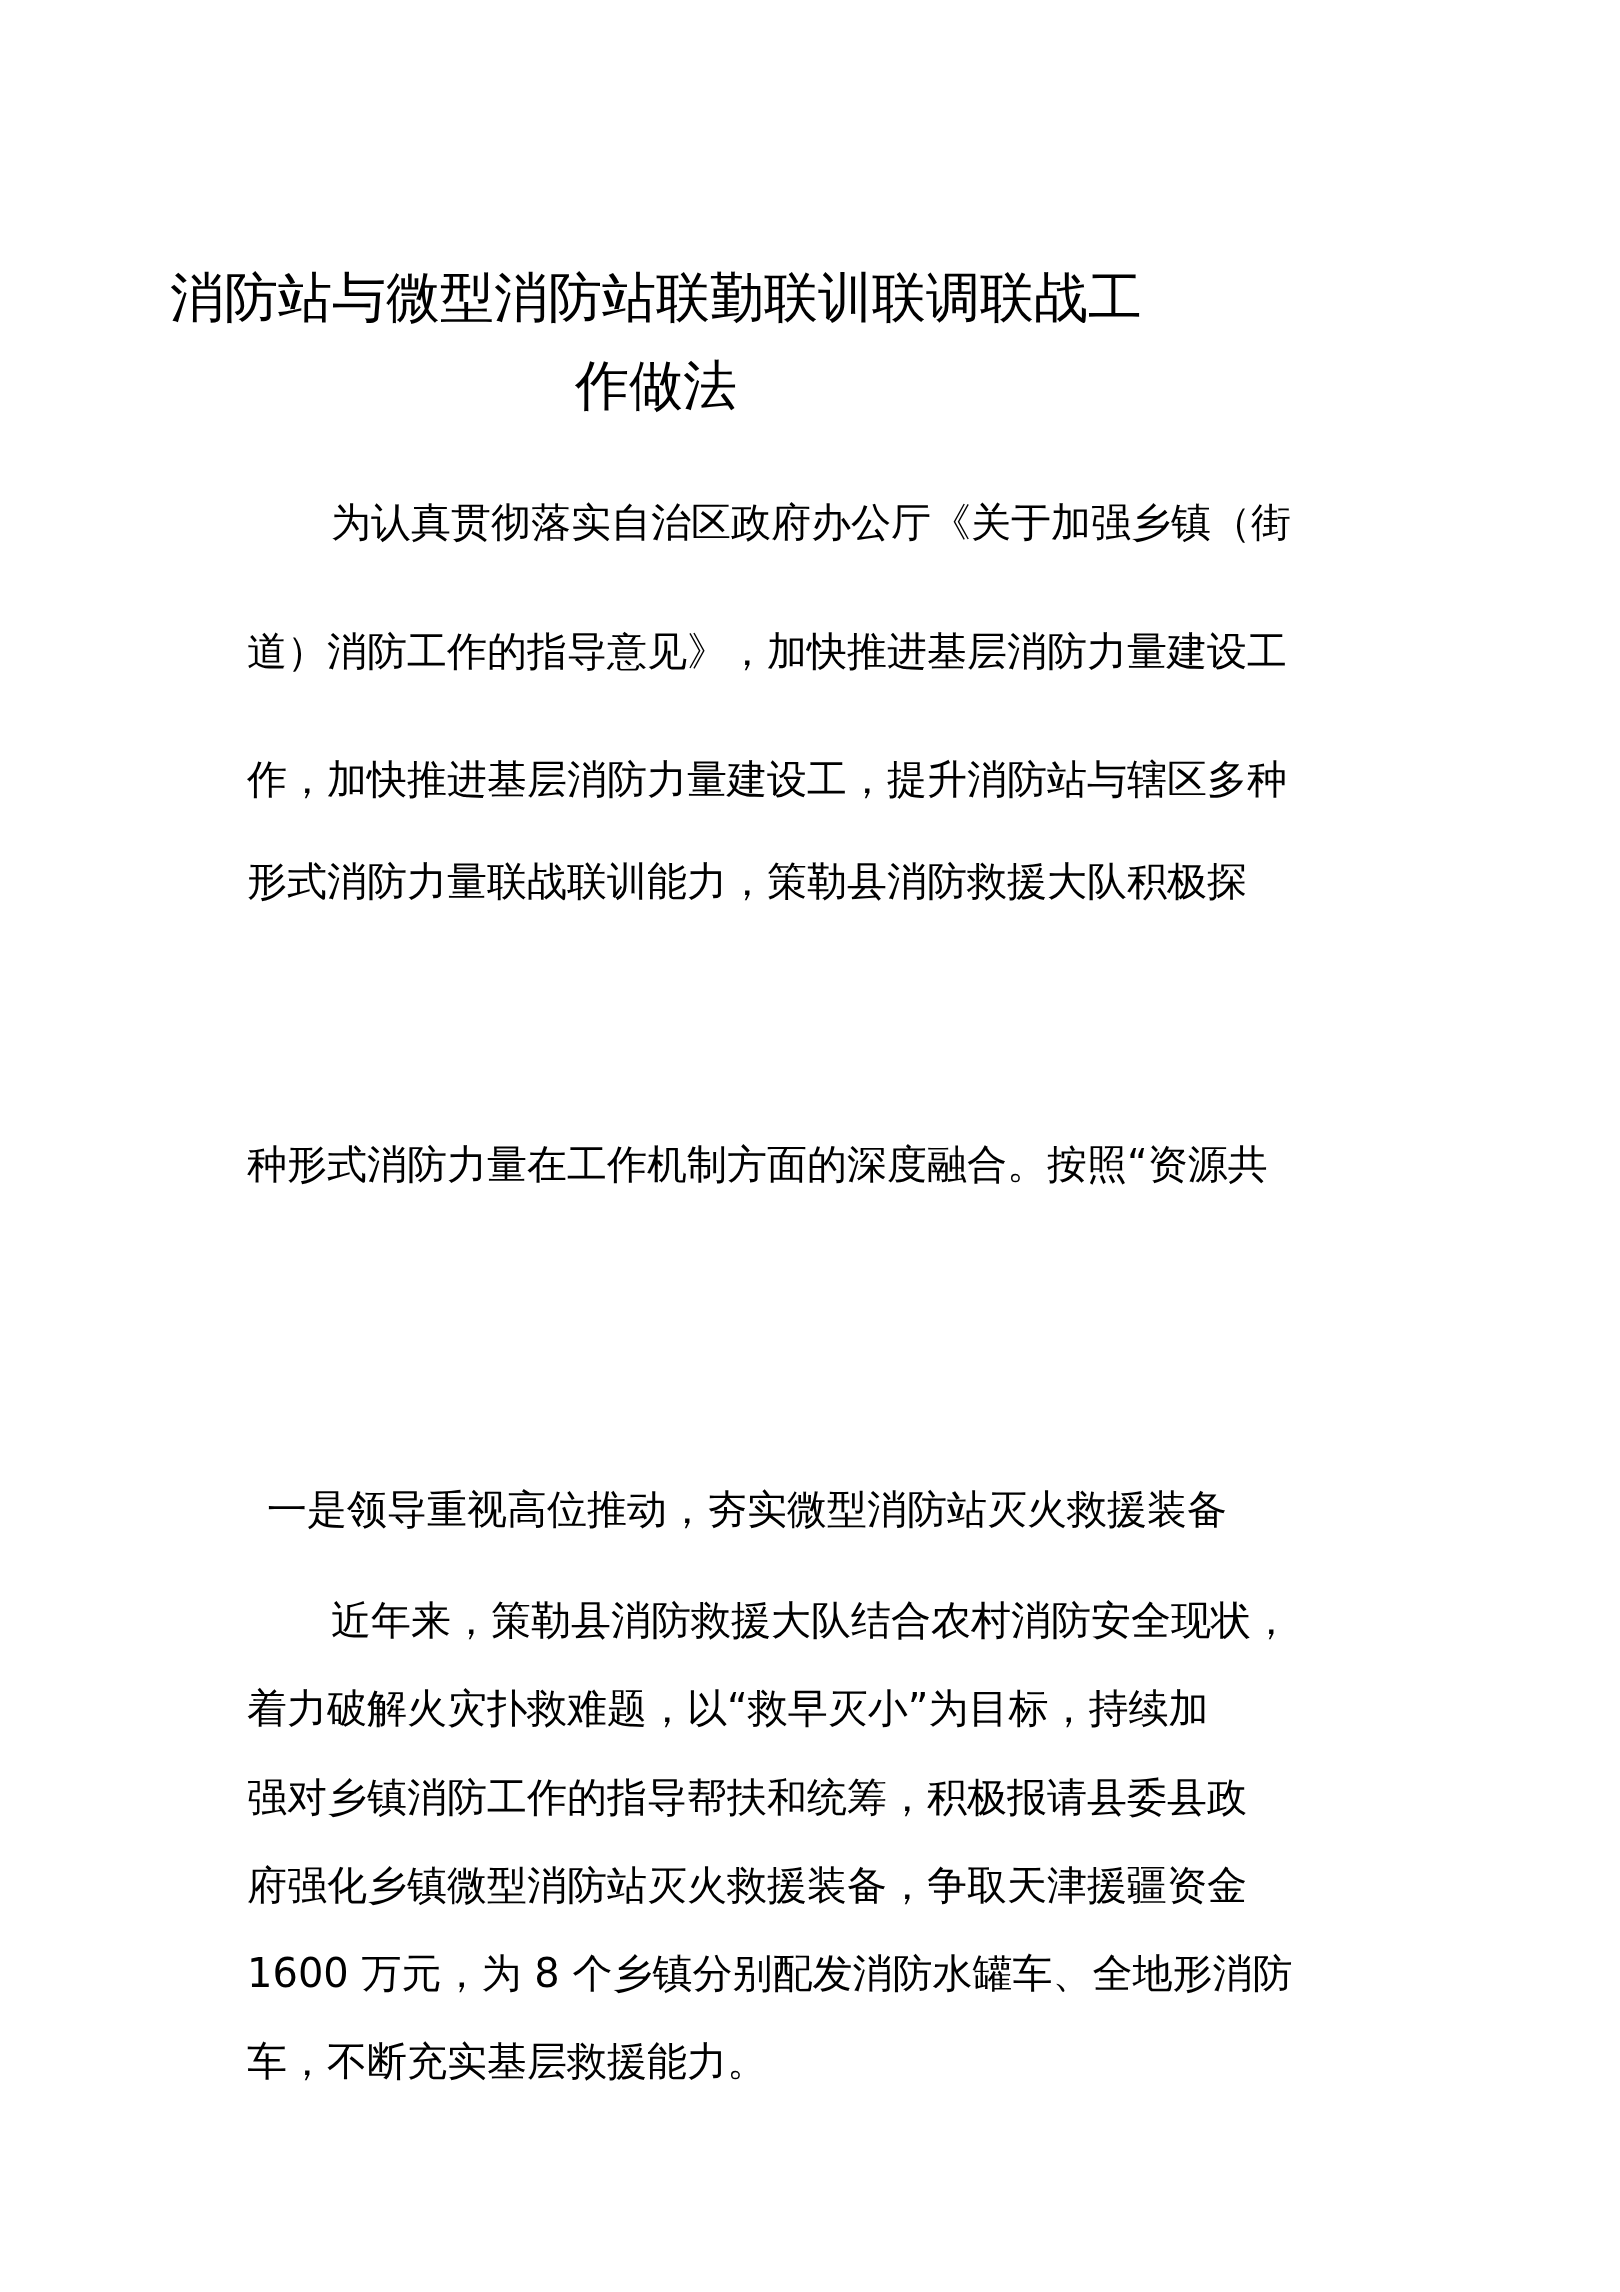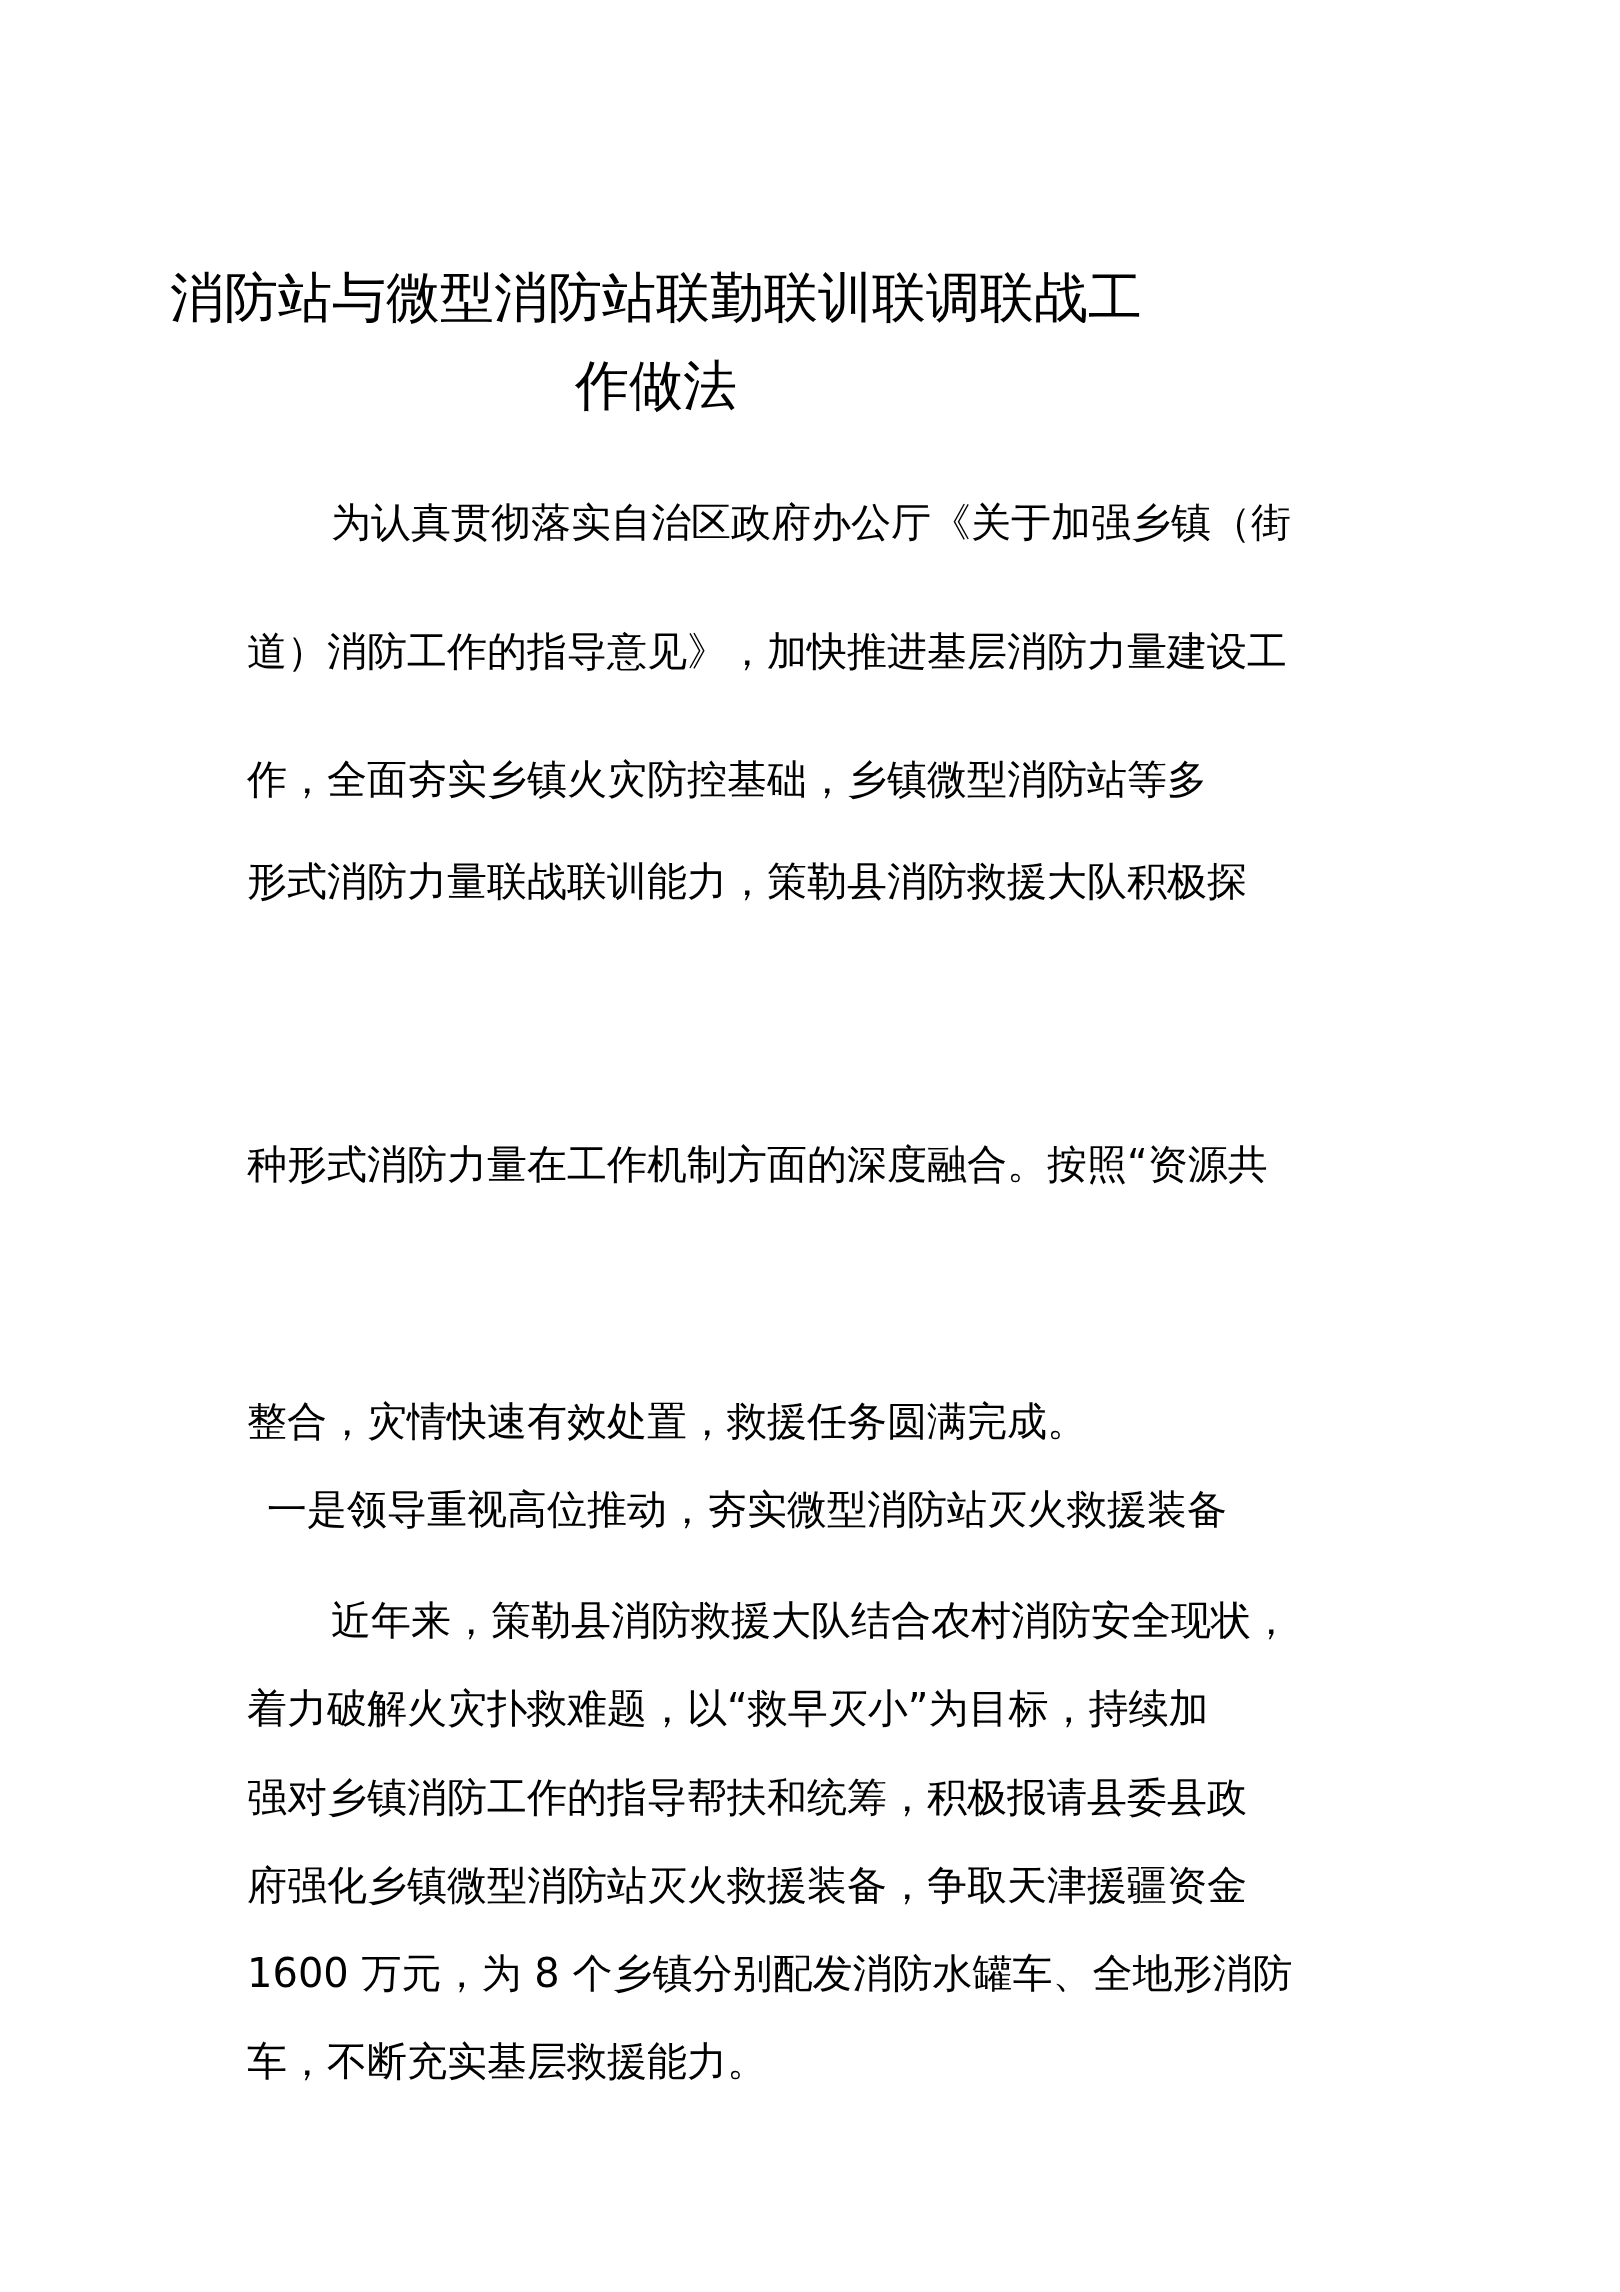--- a/index.html
+++ b/index.html
@@ -53,24 +53,23 @@
 </head>
 <body>
 
 <div class="page">
 
   <div class="title-line" style="top:263px;">消防站与微型消防站联勤联训联调联战工</div>
   <div class="title-line" style="top:351px;">作做法</div>
 
   <div class="line indent" style="top:476px;">为认真贯彻落实自治区政府办公厅《关于加强乡镇（街</div>
   <div class="line" style="top:605px;">道）消防工作的指导意见》，加快推进基层消防力量建设工</div>
-  <div class="line" style="top:733px;">作，全面夯实乡镇火灾防控基础，乡镇微型消防站等多</div>
+  <div class="line" style="top:733px;">作，加快推进基层消防力量建设工，提升消防站与辖区多种</div>
   <div class="line" style="top:835px;">形式消防力量联战联训能力，策勒县消防救援大队积极探</div>
   <div class="line" style="top:1118px;text-align:center;">种形式消防力量在工作机制方面的深度融合。按照“资源共</div>
-  <div class="line" style="top:1375px;">整合，灾情快速有效处置，救援任务圆满完成。</div>
 
   <div class="heading-line" style="top:1482px;">一是领导重视高位推动，夯实微型消防站灭火救援装备</div>
 
   <div class="line indent" style="top:1574px;">近年来，策勒县消防救援大队结合农村消防安全现状，</div>
   <div class="line" style="top:1662px;">着力破解火灾扑救难题，以“救早灭小”为目标，持续加</div>
   <div class="line" style="top:1751px;">强对乡镇消防工作的指导帮扶和统筹，积极报请县委县政</div>
   <div class="line" style="top:1839px;">府强化乡镇微型消防站灭火救援装备，争取天津援疆资金</div>
   <div class="line" style="top:1927px;">1600 万元，为 8 个乡镇分别配发消防水罐车、全地形消防</div>
   <div class="line" style="top:2015px;">车，不断充实基层救援能力。</div>
 

